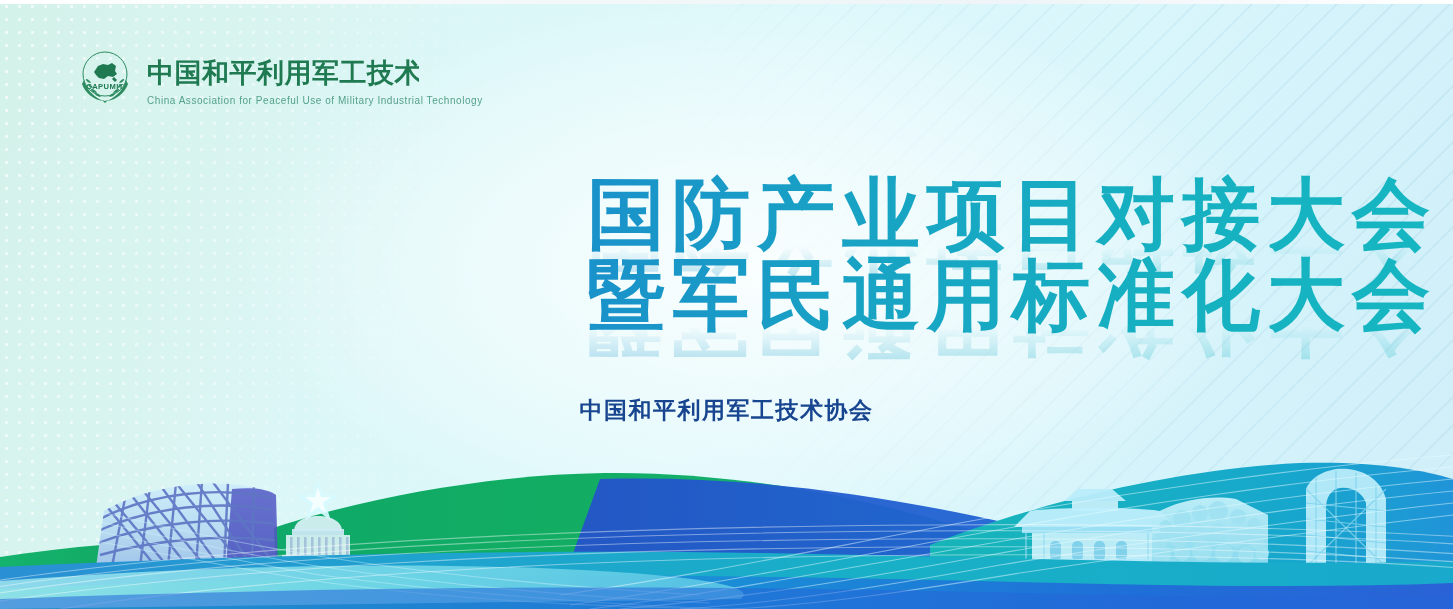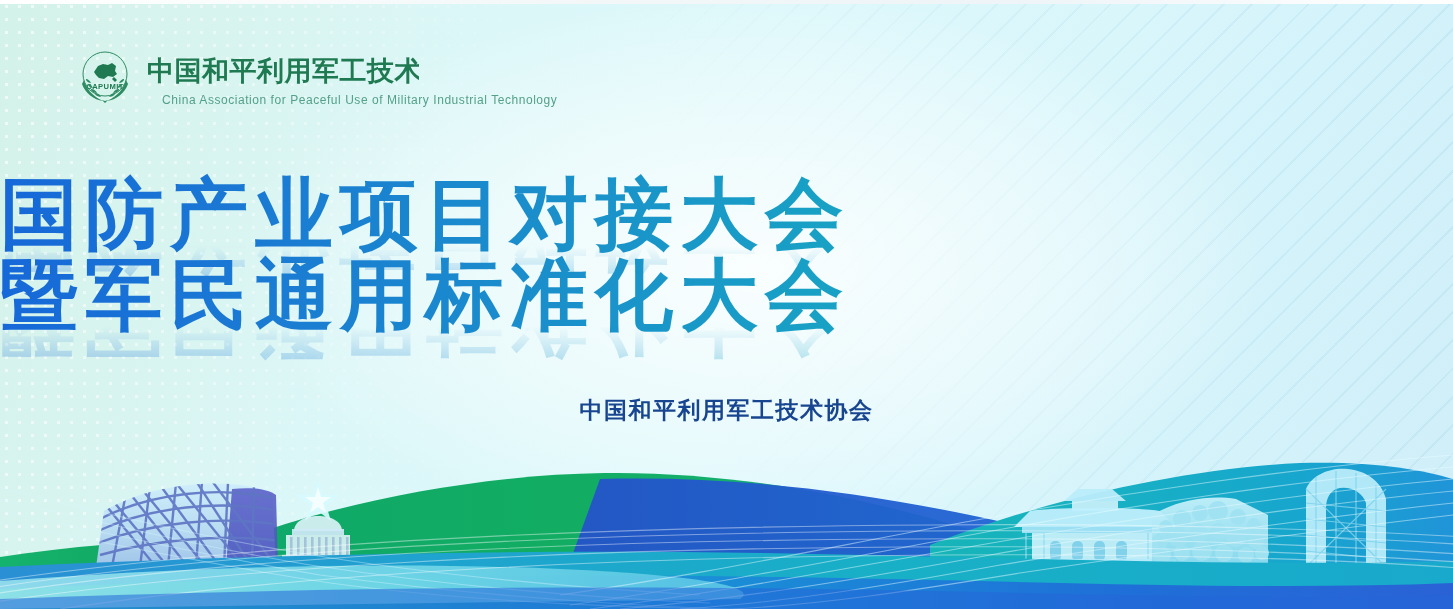--- a/index.html
+++ b/index.html
@@ -64,34 +64,33 @@
     left: 74px;
     top: 44px;
     display: flex;
     align-items: center;
     gap: 11px;
   }
   .logo-emblem { width: 62px; height: 70px; flex: none; }
   .logo-texts { display: flex; flex-direction: column; gap: 2px; }
   .logo-cn { height: 40px; }
   .logo-en {
-    font-size: 12px;
+    font-size: 10px;
     letter-spacing: 0.55px;
     color: #54a089;
     white-space: nowrap;
     font-family: "Liberation Sans", sans-serif;
-    margin-left: 15px;
   }
 
   
   .title-wrap {
     position: absolute;
     left: 0; right: 16px;
     top: 172px;
-    text-align: left;
+    text-align: right;
   }
   .title-line {
     position: relative;
     font-family: "Liberation Sans", sans-serif;
     font-weight: 700;
     font-size: 78px;
     line-height: 84px;
     letter-spacing: 7px;
     white-space: nowrap;
     background: linear-gradient(95deg, #1668d8 0%, #1a78d4 16%, #1a8fcb 38%, #18a3c4 60%, #16b0c1 80%, #16b6c2 100%);

